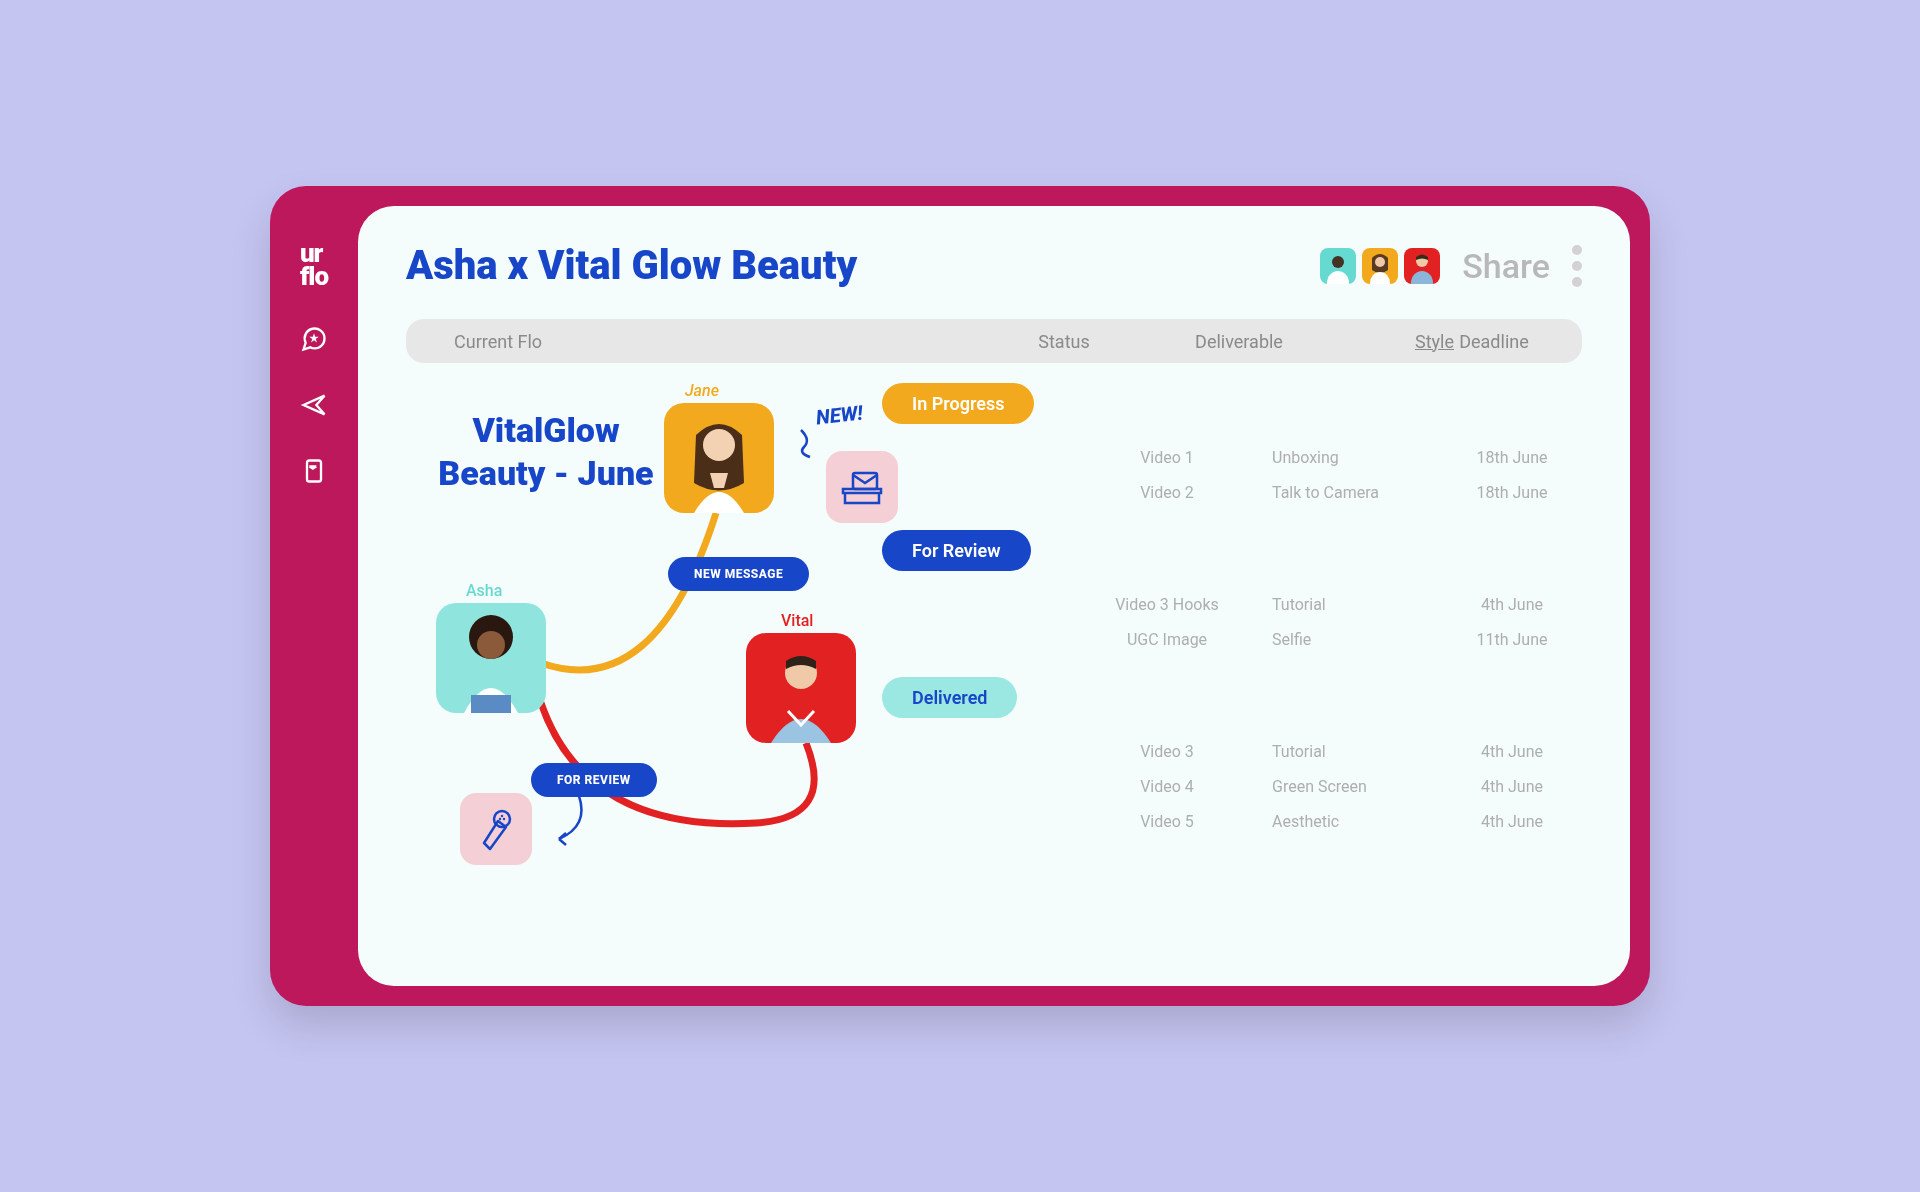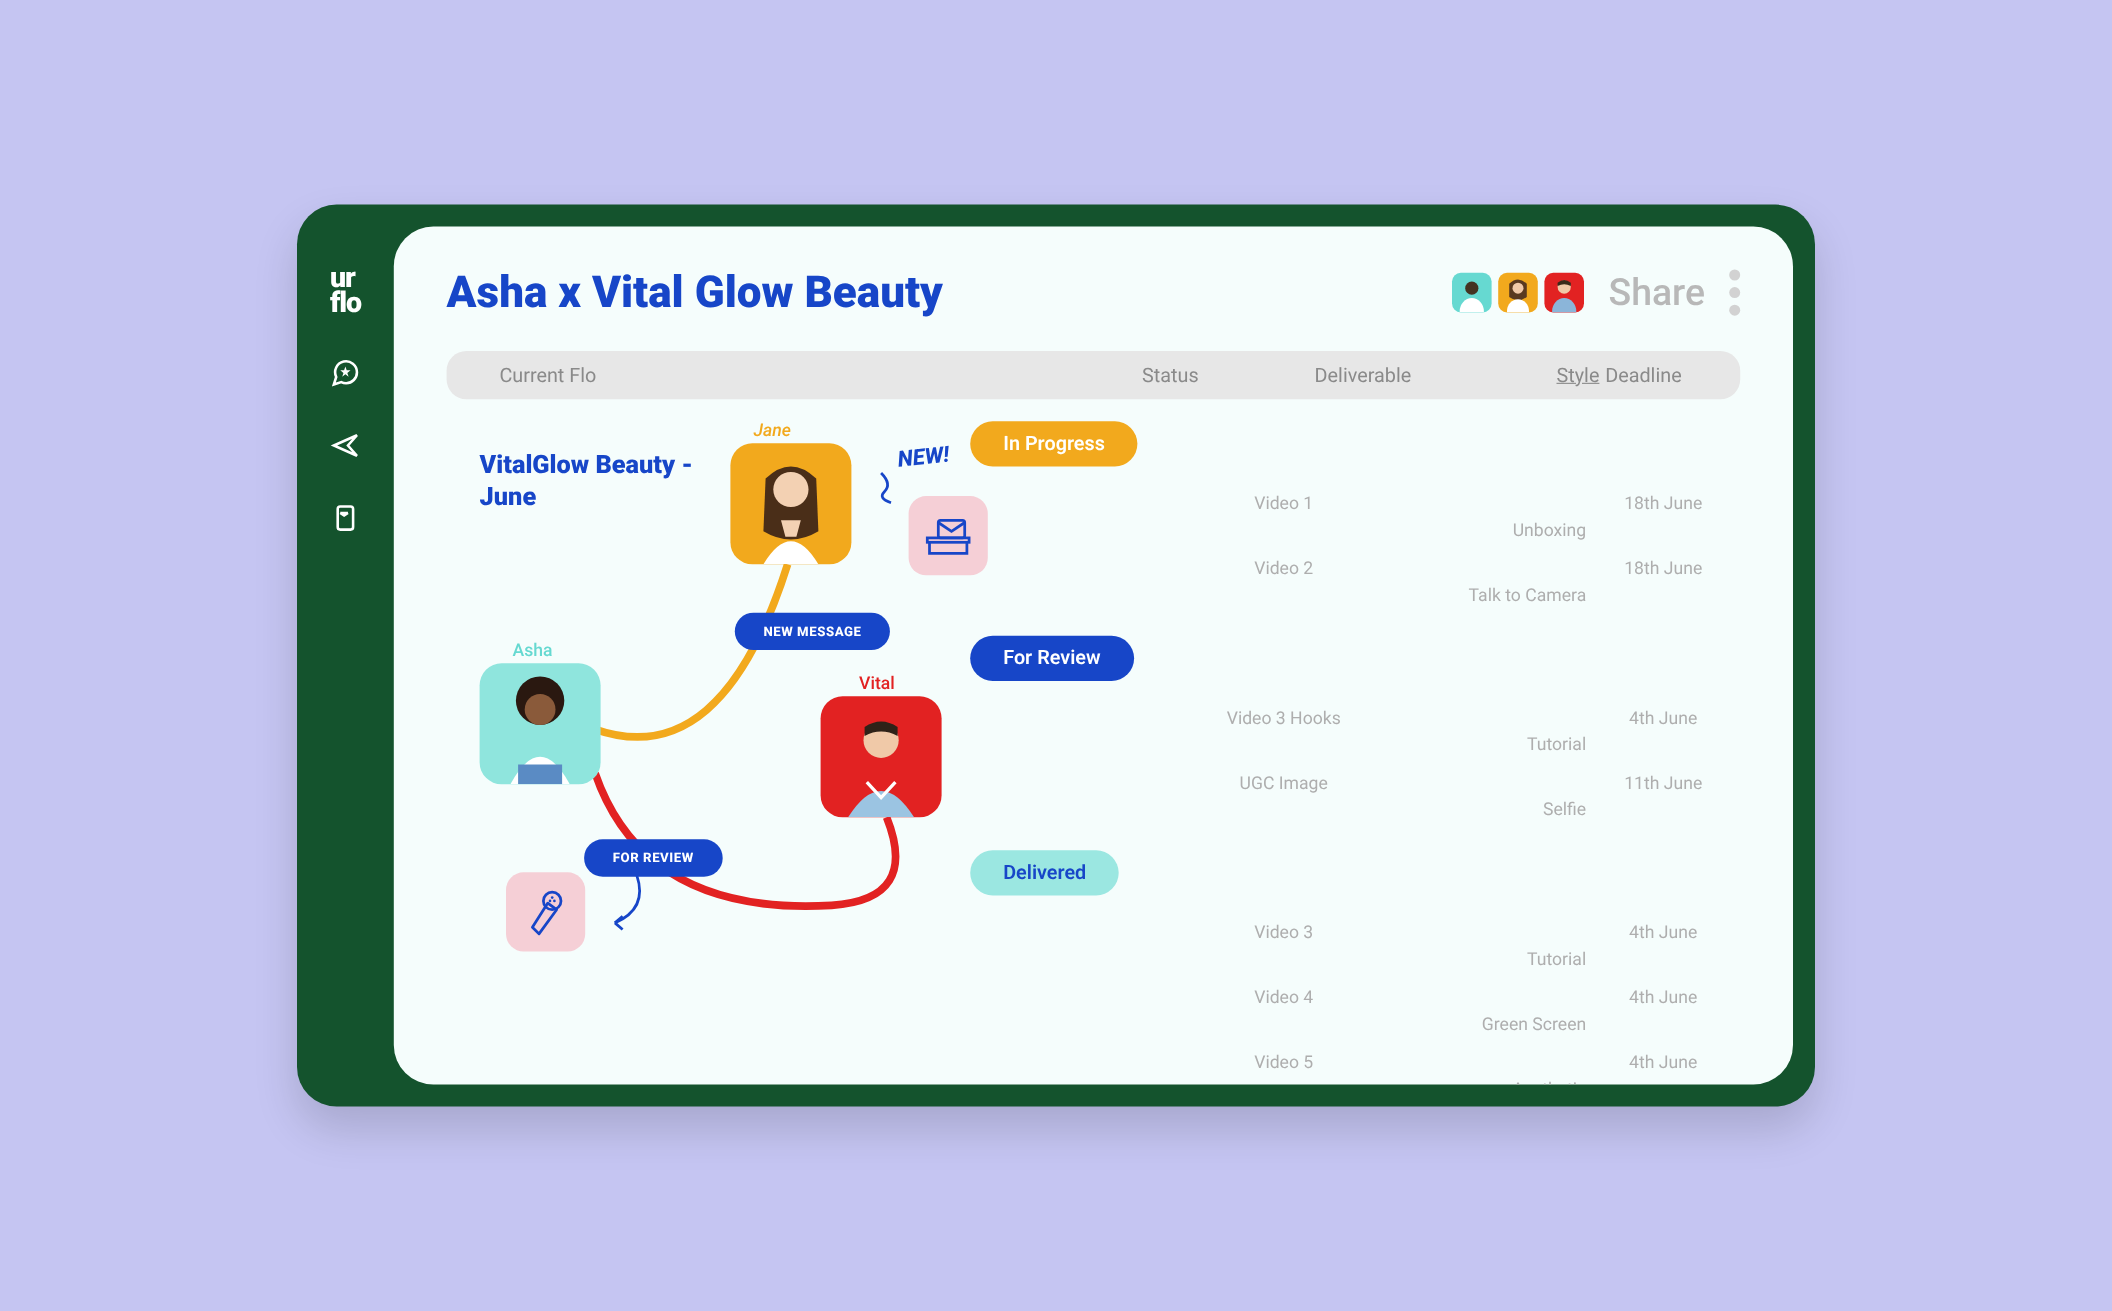--- a/index.html
+++ b/index.html
@@ -8,21 +8,21 @@
   background: #c5c5f2;
   width: 1920px;
   height: 1192px;
   display: flex;
   align-items: center;
   justify-content: center;
 }
 .app-frame {
   width: 1380px;
   height: 820px;
-  background: #14532d;
+  background: #be185d;
   border-radius: 36px;
   display: flex;
   overflow: hidden;
   box-shadow: 0 20px 40px rgba(0,0,0,.15);
   position: relative;
 }
 .sidebar {
   width: 88px;
   display: flex;
   flex-direction: column;
@@ -96,21 +96,21 @@
   font-size: 18px;
 }
 .tab-current { width: 520px; }
 .tab-status { width: 180px; text-align:center; }
 .tab-del { width: 170px; text-align:center; }
 .tab-style { width: 130px; text-align:right;text-decoration:underline; }
 .tab-deadline { flex:1; text-align:center; }
 
 .content { display:flex; margin-top: 20px; }
 .flo-canvas { width: 560px; position:relative; height: 520px; }
-.flo-title { color:#1746c8; font-size: 23px; font-weight: 900; line-height:1.25; position:absolute; top:26px; left:30px; width:220px;}
+.flo-title { color:#1746c8; font-size: 34px; font-weight: 900; line-height:1.25; position:absolute; top:26px; left:30px; width:220px;text-align:center;}
 .person-card { position:absolute; width:110px; height:110px; border-radius:20px; overflow:hidden; display:flex; align-items:flex-end; justify-content:center; }
 .person-label { position:absolute; font-size:16px; font-weight:500; text-align:center; }
 .card-asha { background:#8fe5dd; top:220px; left:30px; }
 .lbl-asha { color:#66d9d1; top:198px; left:60px; }
 .card-jane { background:#f2a91d; top:20px; left:258px; }
 .lbl-jane { color:#f2a91d; top:-2px; left:279px;font-style:italic; }
 .card-mark { background:#e22222; top:250px; left:340px; }
 .lbl-mark { color:#e22222; top:228px; left:375px; }
 
 .pill { position:absolute; background:#1746c8; color:#fff; font-size:12px; font-weight:800; letter-spacing:.5px; padding:10px 26px; border-radius:999px; text-transform:uppercase; }
@@ -129,21 +129,21 @@
 
 
 .status-col { flex:1; padding-left: 0px; }
 .status-block { margin-bottom: 20px; }
 .status-pill { display:inline-block; padding:10px 30px; border-radius:999px; font-size:18px; font-weight:600; margin-bottom: 16px; }
 .sp-progress { background:#f2a91d; color:#fff; }
 .sp-review { background:#1746c8; color:#fff; }
 .sp-delivered { background:#9be7e1; color:#1746c8; }
 .row-line { display:flex; color:#aeaeae; font-size:16px; padding: 8px 0; }
 .row-del { width:210px; text-align:center; }
-.row-style { width:170px; text-align:right;margin-top:24px; }
+.row-style { width:170px; text-align:left; }
 .row-dead { width:140px; text-align:center; }
 .row-spacer { width: 180px; }
 
 
 .squiggle { position:absolute; top:42px; left:390px; }
 .arrow-down { position:absolute; top:408px; left:138px; }
 </style>
 </head>
 <body>
 

